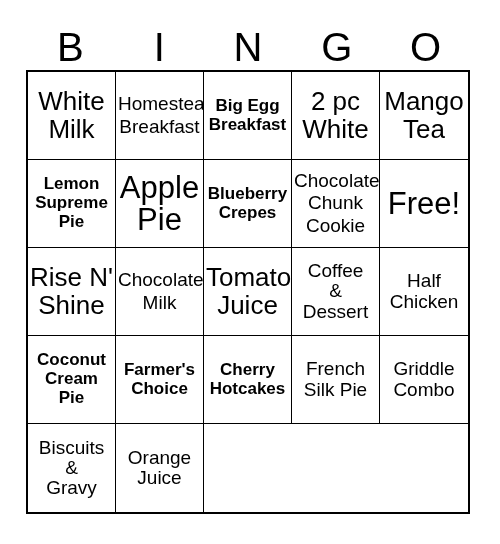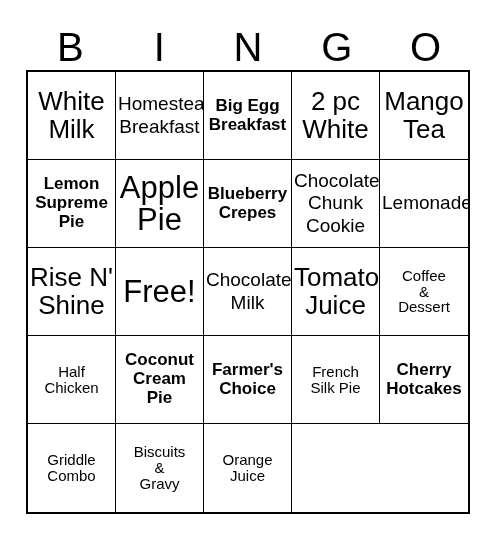--- a/index.html
+++ b/index.html
@@ -79,21 +79,21 @@
     display: block;
     width: 100%;
     white-space: pre-line;
     color: #000000;
     font-weight: 400;
   }
 
   
   .size-xl .cell-text { font-size: 31px;  line-height: 1.02; }
   .size-lg .cell-text { font-size: 26px;  line-height: 1.04; }
-  .size-md .cell-text { font-size: 15px;  line-height: 1.06; }
+  .size-md .cell-text { font-size: 19px;  line-height: 1.06; }
   .size-sm .cell-text { font-size: 17px;  line-height: 1.1; font-weight: bold; }
   .size-xs .cell-text { font-size: 19px; line-height: 1.18; }
 </style>
 </head>
 <body>
 
 <div id="bingo-card">
 
   <div id="bingo-header">
     <div class="header-letter">B</div>
@@ -135,29 +135,26 @@
       </div>
       <div class="bingo-cell size-sm">
         <span class="cell-text">Blueberry
 Crepes</span>
       </div>
       <div class="bingo-cell size-xs">
         <span class="cell-text">Chocolate
 Chunk
 Cookie</span>
       </div>
-      <div class="bingo-cell size-xs">
-        <span class="cell-text">Lemonade</span>
+      <div class="bingo-cell size-xl">
+        <span class="cell-text">Free!</span>
       </div>
       <div class="bingo-cell size-lg">
         <span class="cell-text">Rise N'
 Shine</span>
-      </div>
-      <div class="bingo-cell size-xl">
-        <span class="cell-text">Free!</span>
       </div>
       <div class="bingo-cell size-xs">
         <span class="cell-text">Chocolate
 Milk</span>
       </div>
       <div class="bingo-cell size-lg">
         <span class="cell-text">Tomato
 Juice</span>
       </div>
       <div class="bingo-cell size-md">
@@ -171,27 +168,27 @@
       </div>
       <div class="bingo-cell size-sm">
         <span class="cell-text">Coconut
 Cream
 Pie</span>
       </div>
       <div class="bingo-cell size-sm">
         <span class="cell-text">Farmer's
 Choice</span>
       </div>
+      <div class="bingo-cell size-sm">
+        <span class="cell-text">Cherry
+Hotcakes</span>
+      </div>
       <div class="bingo-cell size-md">
         <span class="cell-text">French
 Silk Pie</span>
-      </div>
-      <div class="bingo-cell size-sm">
-        <span class="cell-text">Cherry
-Hotcakes</span>
       </div>
       <div class="bingo-cell size-md">
         <span class="cell-text">Griddle
 Combo</span>
       </div>
       <div class="bingo-cell size-md">
         <span class="cell-text">Biscuits
 &amp;
 Gravy</span>
       </div>

